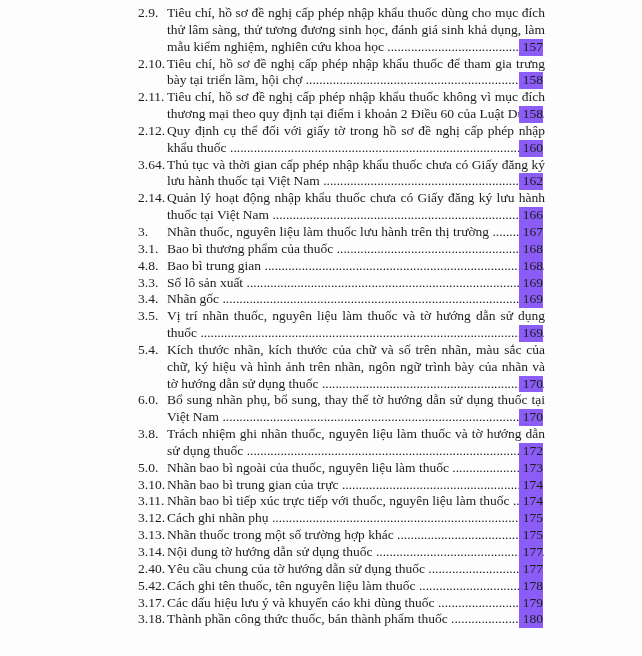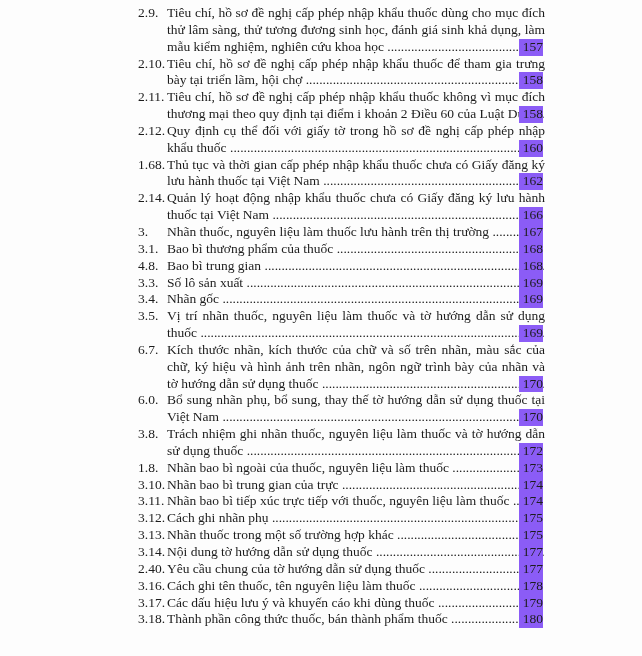--- a/index.html
+++ b/index.html
@@ -37,55 +37,55 @@
 <div class="page">
   <div class="toc" id="toc">
   <div class="entry"><span class="num">2.9.</span><span class="txt">Tiêu chí, hồ sơ đề nghị cấp phép nhập khẩu thuốc dùng cho mục đích thử lâm sàng, thử tương đương sinh học, đánh giá sinh khả dụng, làm mẫu kiểm nghiệm, nghiên cứu khoa học</span><span class="dots"> ..............................................</span><span class="pg">157</span></div>
 
   <div class="entry"><span class="num">2.10.</span><span class="txt">Tiêu chí, hồ sơ đề nghị cấp phép nhập khẩu thuốc để tham gia trưng bày tại triển lãm, hội chợ</span><span class="dots"> ......................................................................</span><span class="pg">158</span></div>
 
   <div class="entry"><span class="num">2.11.</span><span class="txt">Tiêu chí, hồ sơ đề nghị cấp phép nhập khẩu thuốc không vì mục đích thương mại theo quy định tại điểm i khoản 2 Điều 60 của Luật Dược</span><span class="dots"> .</span><span class="pg">158</span></div>
 
   <div class="entry"><span class="num">2.12.</span><span class="txt">Quy định cụ thể đối với giấy tờ trong hồ sơ đề nghị cấp phép nhập khẩu thuốc</span><span class="dots"> .............................................................................................</span><span class="pg">160</span></div>
 
-  <div class="entry"><span class="num">1.68.</span><span class="txt">Thủ tục và thời gian cấp phép nhập khẩu thuốc chưa có Giấy đăng ký lưu hành thuốc tại Việt Nam</span><span class="dots"> .................................................................</span><span class="pg">162</span></div>
+  <div class="entry"><span class="num">3.64.</span><span class="txt">Thủ tục và thời gian cấp phép nhập khẩu thuốc chưa có Giấy đăng ký lưu hành thuốc tại Việt Nam</span><span class="dots"> .................................................................</span><span class="pg">162</span></div>
 
   <div class="entry"><span class="num">2.14.</span><span class="txt">Quản lý hoạt động nhập khẩu thuốc chưa có Giấy đăng ký lưu hành thuốc tại Việt Nam</span><span class="dots"> ................................................................................</span><span class="pg">166</span></div>
 
   <div class="entry"><span class="num">3.</span><span class="txt">Nhãn thuốc, nguyên liệu làm thuốc lưu hành trên thị trường</span><span class="dots"> ...............</span><span class="pg">167</span></div>
 
   <div class="entry"><span class="num">3.1.</span><span class="txt">Bao bì thương phẩm của thuốc</span><span class="dots"> .............................................................</span><span class="pg">168</span></div>
 
   <div class="entry"><span class="num">4.8.</span><span class="txt">Bao bì trung gian</span><span class="dots"> ...................................................................................</span><span class="pg">168</span></div>
 
   <div class="entry"><span class="num">3.3.</span><span class="txt">Số lô sản xuất</span><span class="dots"> ........................................................................................</span><span class="pg">169</span></div>
 
   <div class="entry"><span class="num">3.4.</span><span class="txt">Nhãn gốc</span><span class="dots"> ...............................................................................................</span><span class="pg">169</span></div>
 
   <div class="entry"><span class="num">3.5.</span><span class="txt">Vị trí nhãn thuốc, nguyên liệu làm thuốc và tờ hướng dẫn sử dụng thuốc</span><span class="dots"> ......................................................................................................</span><span class="pg">169</span></div>
 
-  <div class="entry"><span class="num">6.7.</span><span class="txt">Kích thước nhãn, kích thước của chữ và số trên nhãn, màu sắc của chữ, ký hiệu và hình ảnh trên nhãn, ngôn ngữ trình bày của nhãn và tờ hướng dẫn sử dụng thuốc</span><span class="dots"> ..................................................................</span><span class="pg">170</span></div>
+  <div class="entry"><span class="num">5.4.</span><span class="txt">Kích thước nhãn, kích thước của chữ và số trên nhãn, màu sắc của chữ, ký hiệu và hình ảnh trên nhãn, ngôn ngữ trình bày của nhãn và tờ hướng dẫn sử dụng thuốc</span><span class="dots"> ..................................................................</span><span class="pg">170</span></div>
 
   <div class="entry"><span class="num">6.0.</span><span class="txt">Bổ sung nhãn phụ, bổ sung, thay thế tờ hướng dẫn sử dụng thuốc tại Việt Nam</span><span class="dots"> ...............................................................................................</span><span class="pg">170</span></div>
 
   <div class="entry"><span class="num">3.8.</span><span class="txt">Trách nhiệm ghi nhãn thuốc, nguyên liệu làm thuốc và tờ hướng dẫn sử dụng thuốc</span><span class="dots"> ........................................................................................</span><span class="pg">172</span></div>
 
-  <div class="entry"><span class="num">1.8.</span><span class="txt">Nhãn bao bì ngoài của thuốc, nguyên liệu làm thuốc</span><span class="dots"> ...........................</span><span class="pg">173</span></div>
+  <div class="entry"><span class="num">5.0.</span><span class="txt">Nhãn bao bì ngoài của thuốc, nguyên liệu làm thuốc</span><span class="dots"> ...........................</span><span class="pg">173</span></div>
 
   <div class="entry"><span class="num">3.10.</span><span class="txt">Nhãn bao bì trung gian của trực</span><span class="dots"> .........................................................</span><span class="pg">174</span></div>
 
   <div class="entry"><span class="num">3.11.</span><span class="txt">Nhãn bao bì tiếp xúc trực tiếp với thuốc, nguyên liệu làm thuốc</span><span class="dots"> .........</span><span class="pg">174</span></div>
 
   <div class="entry"><span class="num">3.12.</span><span class="txt">Cách ghi nhãn phụ</span><span class="dots"> ................................................................................</span><span class="pg">175</span></div>
 
   <div class="entry"><span class="num">3.13.</span><span class="txt">Nhãn thuốc trong một số trường hợp khác</span><span class="dots"> ...........................................</span><span class="pg">175</span></div>
 
   <div class="entry"><span class="num">3.14.</span><span class="txt">Nội dung tờ hướng dẫn sử dụng thuốc</span><span class="dots"> ..................................................</span><span class="pg">177</span></div>
 
   <div class="entry"><span class="num">2.40.</span><span class="txt">Yêu cầu chung của tờ hướng dẫn sử dụng thuốc</span><span class="dots"> ..................................</span><span class="pg">177</span></div>
 
-  <div class="entry"><span class="num">3.16.</span><span class="txt">Cách ghi tên thuốc, tên nguyên liệu làm thuốc</span><span class="dots"> .....................................</span><span class="pg">178</span></div>
+  <div class="entry"><span class="num">5.42.</span><span class="txt">Cách ghi tên thuốc, tên nguyên liệu làm thuốc</span><span class="dots"> .....................................</span><span class="pg">178</span></div>
 
   <div class="entry"><span class="num">3.17.</span><span class="txt">Các dấu hiệu lưu ý và khuyến cáo khi dùng thuốc</span><span class="dots"> ...............................</span><span class="pg">179</span></div>
 
   <div class="entry"><span class="num">3.18.</span><span class="txt">Thành phần công thức thuốc, bán thành phẩm thuốc</span><span class="dots"> ...........................</span><span class="pg">180</span></div>
 </div>
 </div>
 
 </body></html>

